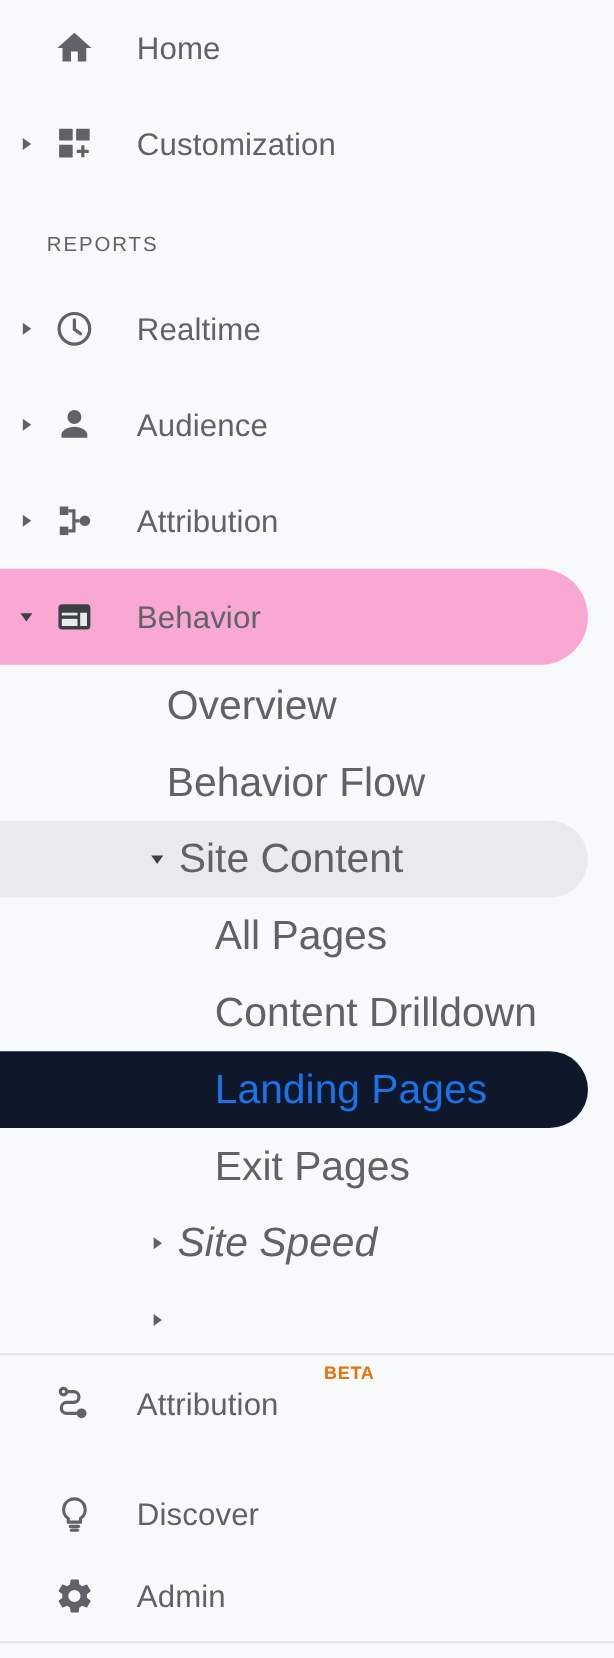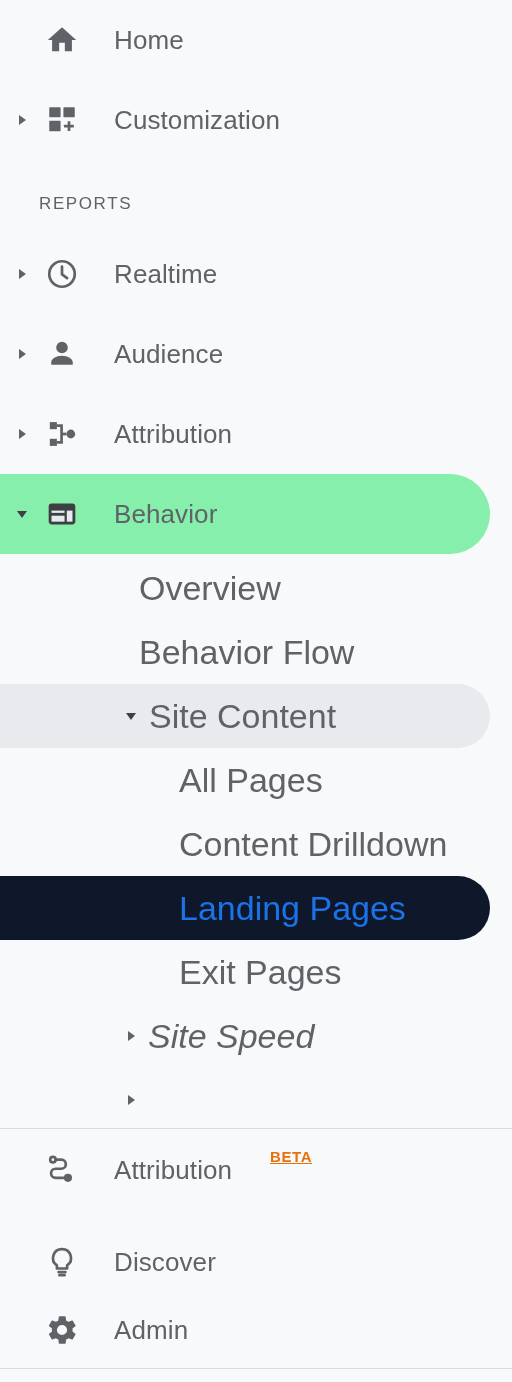--- a/index.html
+++ b/index.html
@@ -25,21 +25,21 @@
   .nav-row {
     position: relative;
     display: flex;
     align-items: center;
     height: 80px;
     width: 490px;
     border-top-right-radius: 40px;
     border-bottom-right-radius: 40px;
     box-sizing: border-box;
   }
-  .nav-row.sel-grey { background: #86efac; }
+  .nav-row.sel-grey { background: #f9a8d4; }
 
   
   .caret {
     position: absolute;
     left: 14px;
     width: 16px;
     height: 16px;
     display: flex;
     align-items: center;
     justify-content: center;
@@ -273,21 +273,21 @@
 
   <div class="nav-row" style="top:1130px; position:absolute;">
     <span class="nav-icon">
       <svg width="34" height="34" viewBox="0 0 24 24" fill="none" stroke="#5f6368" stroke-width="1.9">
         <circle cx="5.6" cy="4.7" r="1.9"></circle>
         <path d="M7.5 4.7h4.0a3.2 3.2 0 0 1 0 6.4H7.5a3.2 3.2 0 0 0 0 6.4h5.4" stroke-linecap="round"></path>
         <circle cx="16.2" cy="17.5" r="2.9" fill="#5f6368" stroke-width="0"></circle>
       </svg>
     </span>
     <span class="nav-label">Attribution</span>
-    <span class="badge-beta" style="left:270px; top:18px;text-decoration:underline;">BETA</span>
+    <span class="badge-beta" style="left:270px; top:6px;">BETA</span>
   </div>
 
   <div class="nav-row" style="top:1222px; position:absolute;">
     <span class="nav-icon">
       <svg width="34" height="34" viewBox="0 0 24 24" fill="none" stroke="#5f6368" stroke-width="1.9">
         <path d="M12 2.9a6.3 6.3 0 0 0-3.6 11.5v2.2h7.2v-2.2A6.3 6.3 0 0 0 12 2.9z" stroke-linejoin="round"></path>
         <path d="M9.6 19.1h4.8" stroke-linecap="round"></path>
         <path d="M10.2 21.3h3.6" stroke-linecap="round"></path>
       </svg>
     </span>

